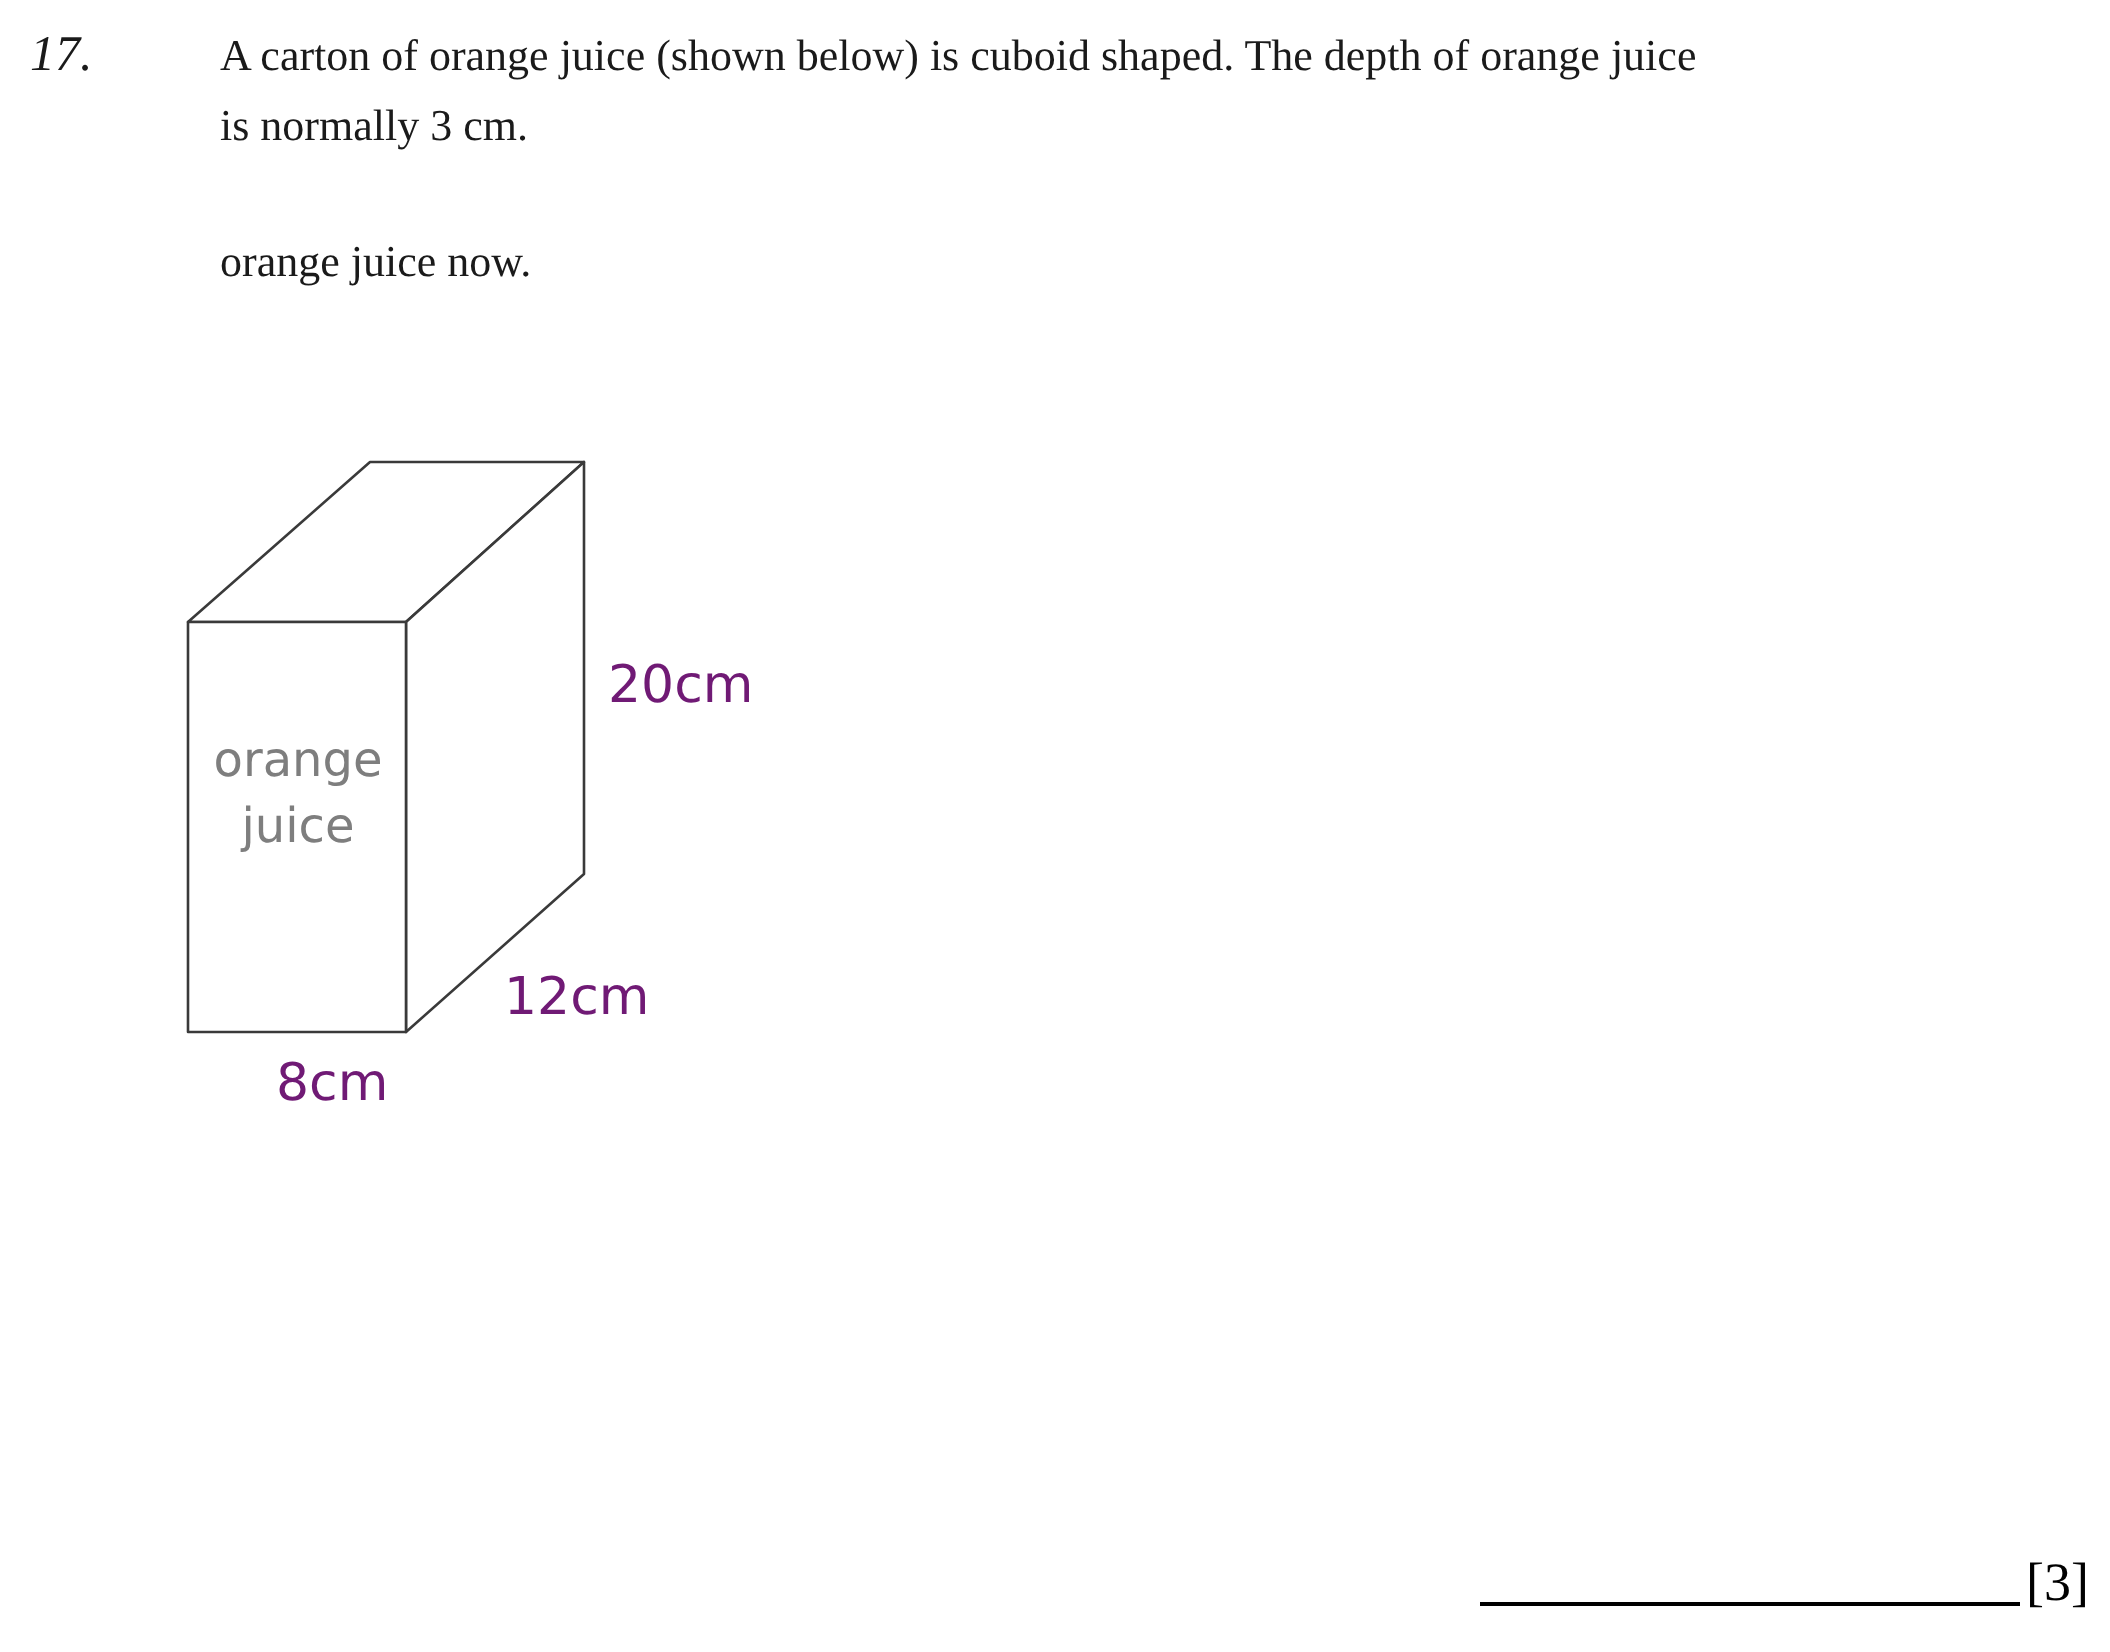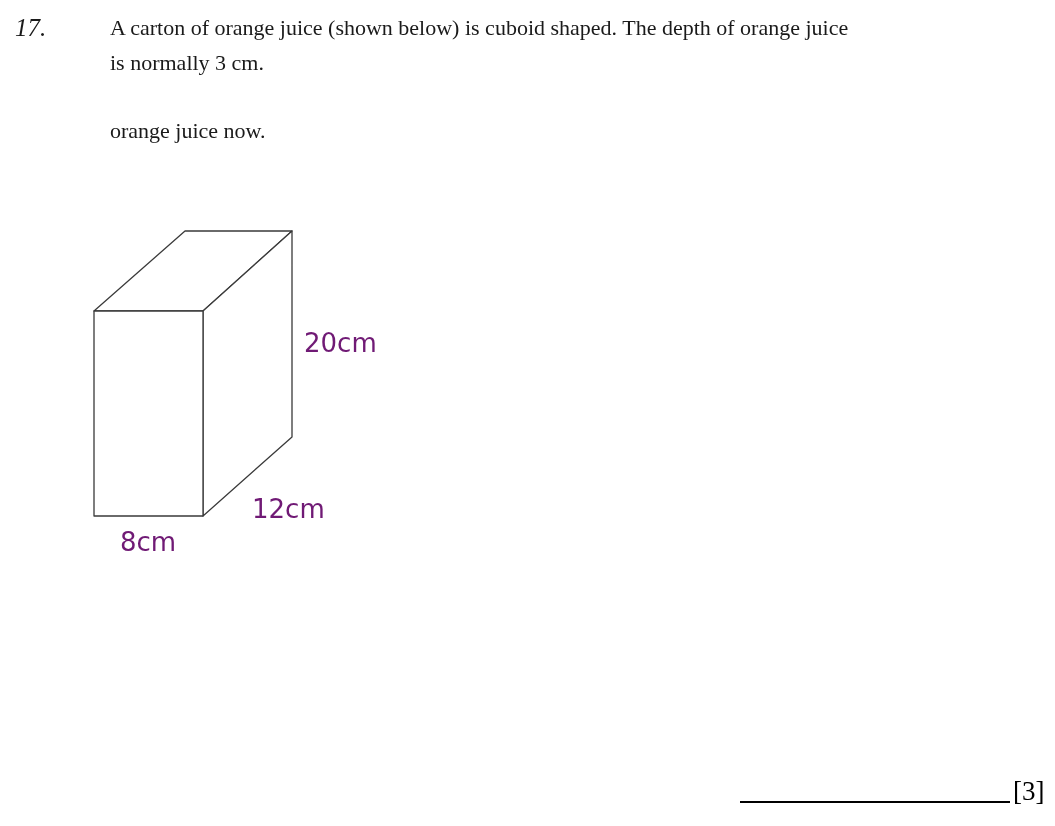--- a/index.html
+++ b/index.html
@@ -54,22 +54,22 @@
     color: #7e7e7e;
   }
   .dim-label {
     position: absolute;
     font-family: "DejaVu Sans", sans-serif;
     font-size: 26px;
     color: #701a75;
     white-space: nowrap;
   }
   .dim-label.height { left: 304px; top: 328px; }
-  .dim-label.depth  { left: 252px; top: 494px; text-align: right; }
-  .dim-label.width  { left: 120px; top: 527px; }
+  .dim-label.depth  { left: 252px; top: 484px; text-align: right; }
+  .dim-label.width  { left: 138px; top: 527px; }
   .answer-line {
     position: absolute;
     left: 740px;
     top: 801px;
     width: 270px;
     height: 0;
     border-top: 2px solid #000000;
   }
   .marks {
     position: absolute;
@@ -94,20 +94,24 @@
   <div class="q-paragraph p2">
     <div class="q-line">orange juice now.</div>
   </div>
 
   <svg class="diagram-svg" width="215" height="302" viewBox="0 0 215 302">
     <polygon class="cuboid-face" points="9,89 100,9 207,9 118,89" fill="#ffffff"></polygon>
     <polygon class="cuboid-face" points="118,89 207,9 207,215 118,294" fill="#ffffff"></polygon>
     <polygon class="cuboid-face" points="9,89 118,89 118,294 9,294" fill="#c8c8c8"></polygon>
   </svg>
 
+  <div class="face-label">
+    <div>orange</div>
+    <div>juice</div>
+  </div>
 
   <div class="dim-label height">20cm</div>
 
   <div class="dim-label depth">12cm</div>
 
   <div class="dim-label width">8cm</div>
 
   <div class="answer-line"></div>
 
   <div class="marks">[3]</div>

